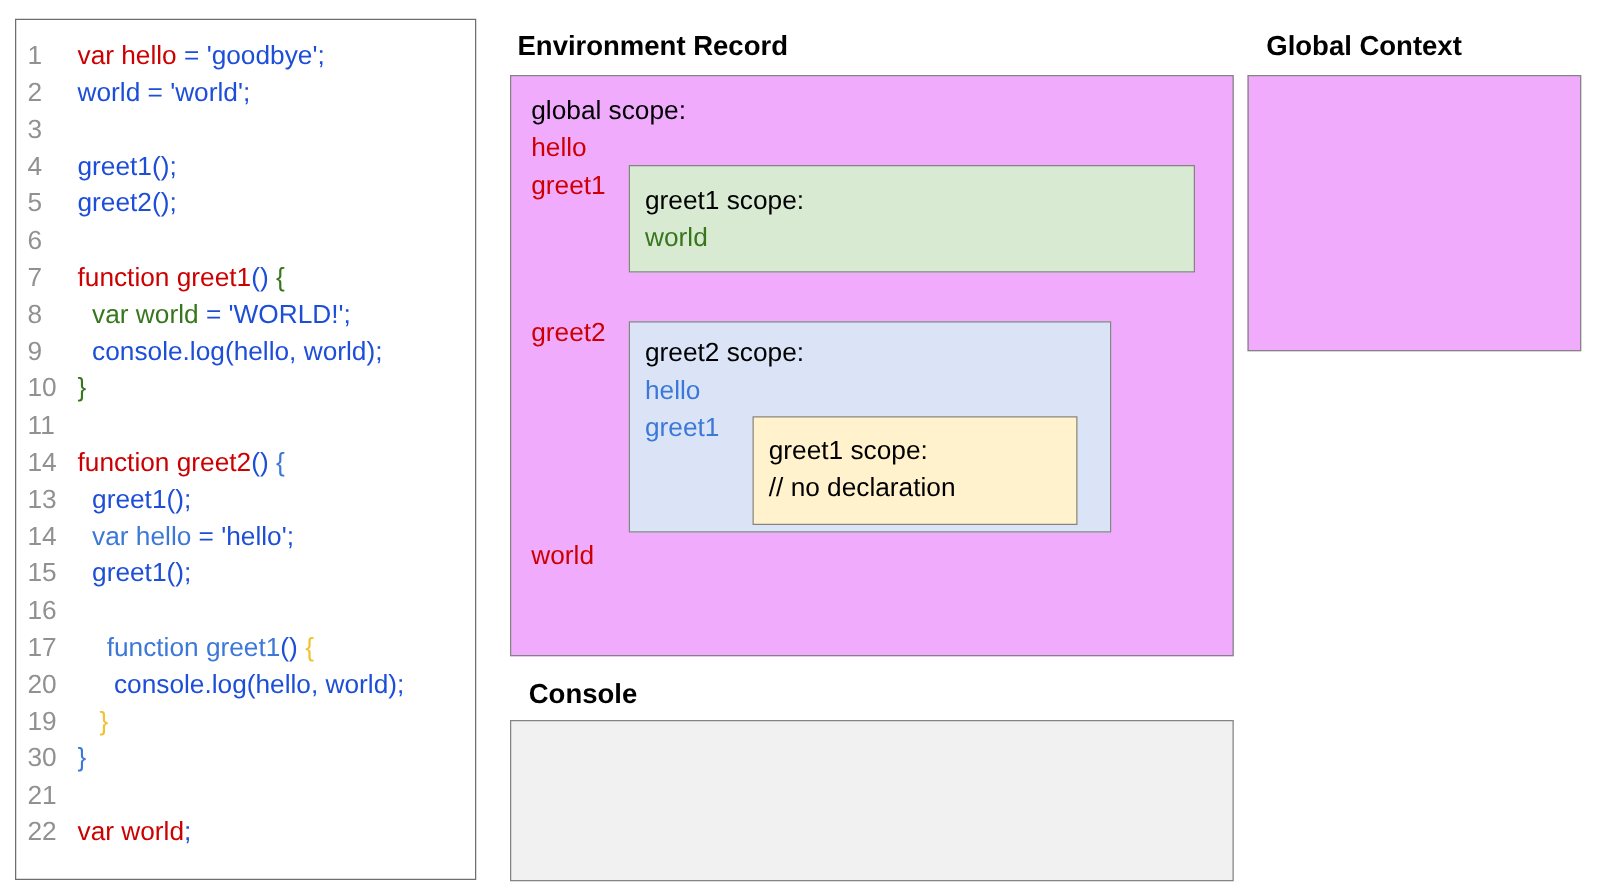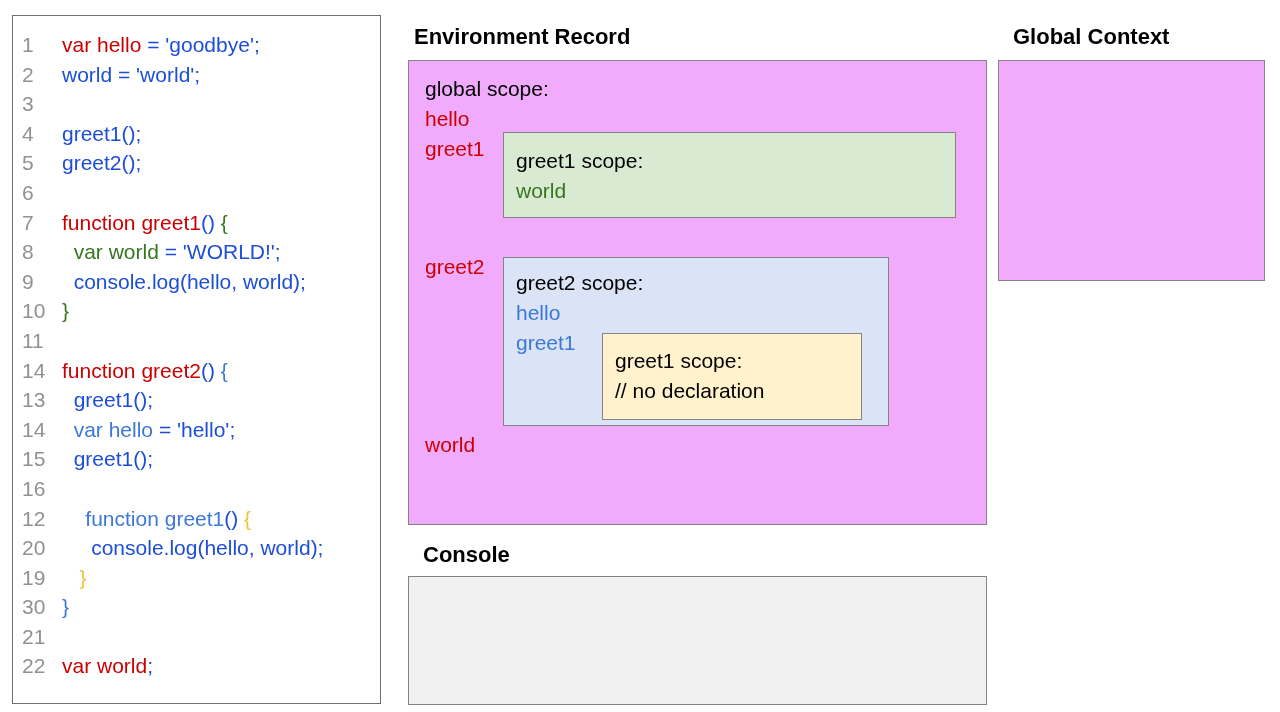--- a/index.html
+++ b/index.html
@@ -97,21 +97,21 @@
       <div class="code-line"><span class="ln">7</span><span class="code"><span class="seg-r">function greet1</span><span class="seg-k">() </span><span class="seg-g">{</span></span></div>
       <div class="code-line"><span class="ln">8</span><span class="code"><span class="seg-k">  </span><span class="seg-g">var world</span><span class="seg-k"> = 'WORLD!';</span></span></div>
       <div class="code-line"><span class="ln">9</span><span class="code"><span class="seg-k">  console.log(hello, world);</span></span></div>
       <div class="code-line"><span class="ln">10</span><span class="code"><span class="seg-g">}</span></span></div>
       <div class="code-line"><span class="ln">11</span><span class="code"></span></div>
       <div class="code-line"><span class="ln">14</span><span class="code"><span class="seg-r">function greet2</span><span class="seg-k">() </span><span class="seg-b">{</span></span></div>
       <div class="code-line"><span class="ln">13</span><span class="code"><span class="seg-k">  greet1();</span></span></div>
       <div class="code-line"><span class="ln">14</span><span class="code"><span class="seg-k">  </span><span class="seg-b">var hello</span><span class="seg-k"> = 'hello';</span></span></div>
       <div class="code-line"><span class="ln">15</span><span class="code"><span class="seg-k">  greet1();</span></span></div>
       <div class="code-line"><span class="ln">16</span><span class="code"></span></div>
-      <div class="code-line"><span class="ln">12</span><span class="code"><span class="seg-k">    </span><span class="seg-b">function greet1</span><span class="seg-k">() </span><span class="seg-y">{</span></span></div>
+      <div class="code-line"><span class="ln">17</span><span class="code"><span class="seg-k">    </span><span class="seg-b">function greet1</span><span class="seg-k">() </span><span class="seg-y">{</span></span></div>
       <div class="code-line"><span class="ln">20</span><span class="code"><span class="seg-k">     console.log(hello, world);</span></span></div>
       <div class="code-line"><span class="ln">19</span><span class="code"><span class="seg-k">   </span><span class="seg-y">}</span></span></div>
       <div class="code-line"><span class="ln">30</span><span class="code"><span class="seg-b">}</span></span></div>
       <div class="code-line"><span class="ln">21</span><span class="code"></span></div>
       <div class="code-line"><span class="ln">22</span><span class="code"><span class="seg-r">var world</span><span class="seg-k">;</span></span></div>
     </div>
 </div>
 
 <div class="abs sec-title" style="left:414px; top:24px;">Environment Record</div>
 

